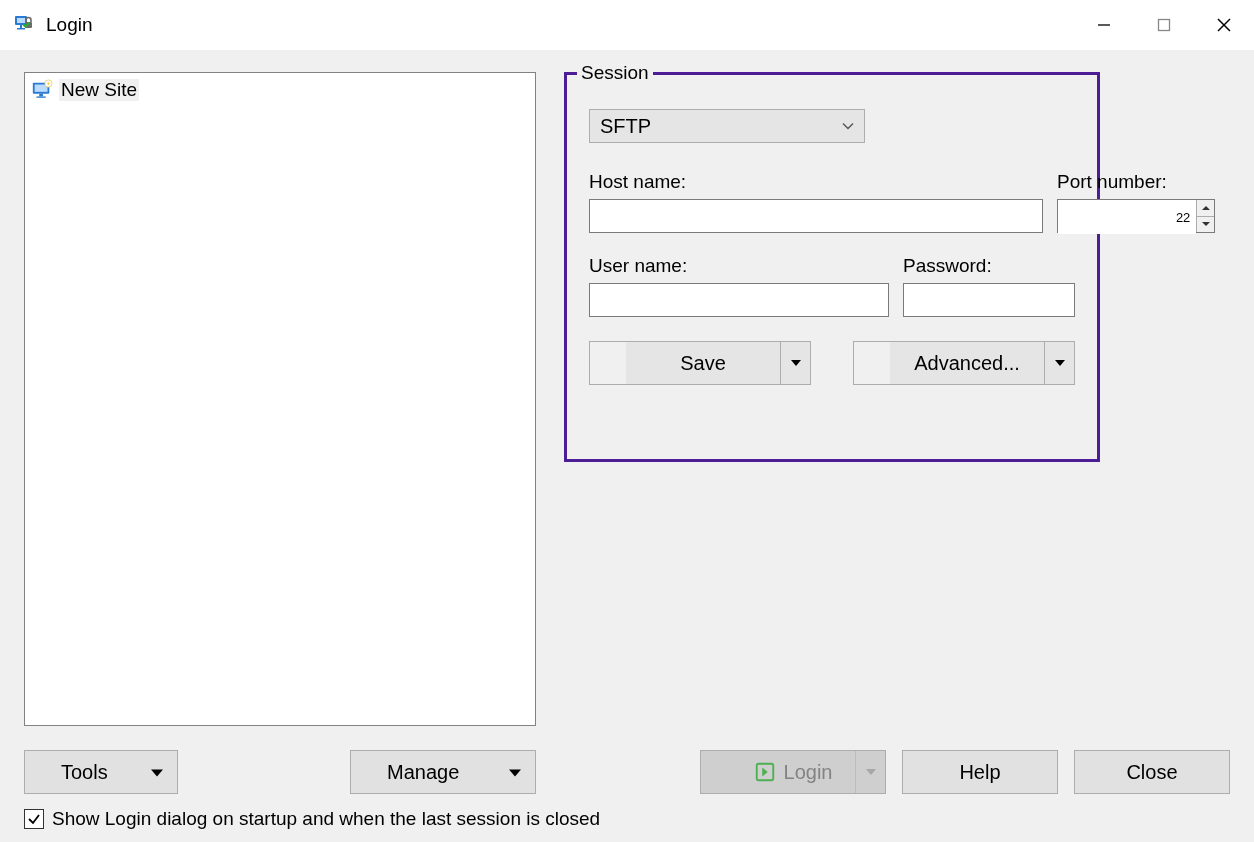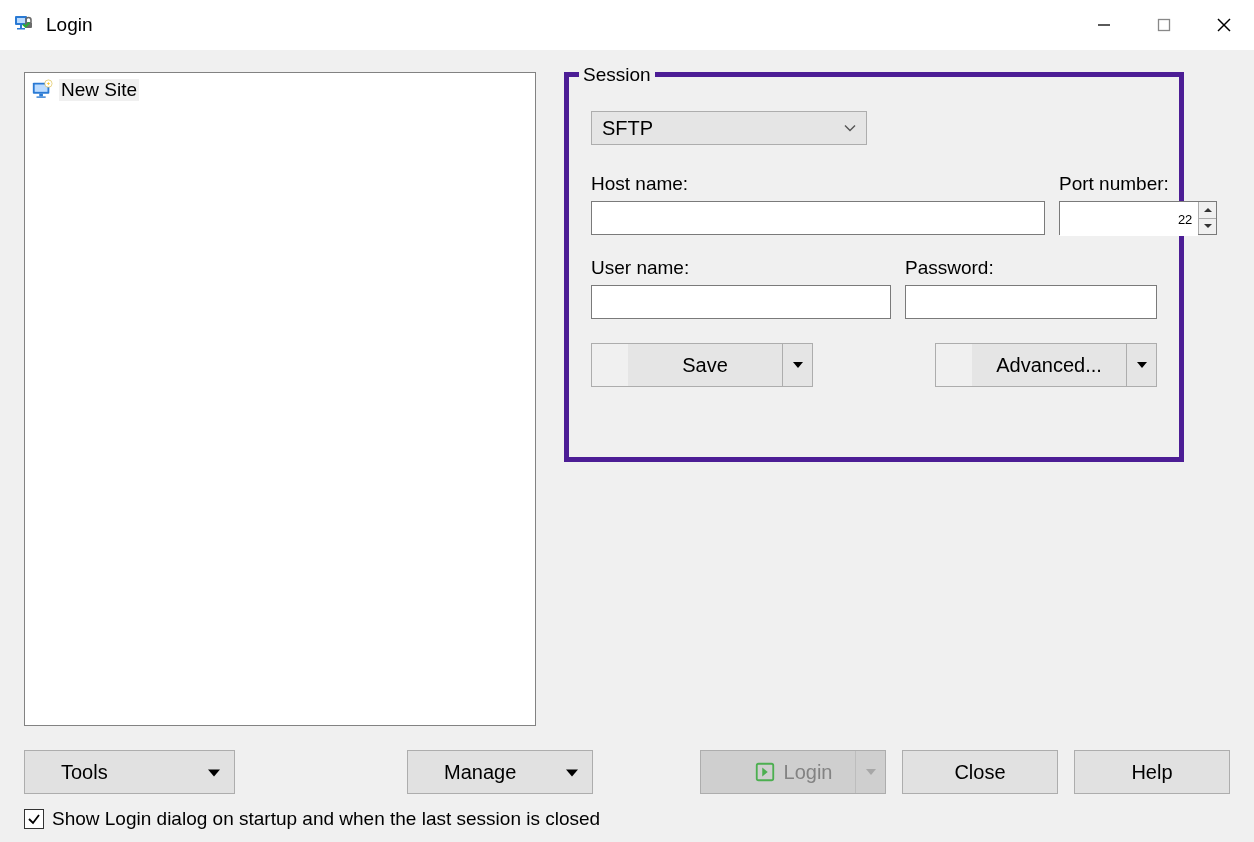--- a/index.html
+++ b/index.html
@@ -67,22 +67,22 @@
     font-size:19px;
     background:#f0f0f0;
     padding: 0 2px;
   }
   .monitor-icon {
     width:22px; height:22px;
     display:block;
   }
 
   .session-box {
-    width: 620px;
-    border:5px solid #4c1d95;
+    width: 536px;
+    border:3px solid #4c1d95;
     position:relative;
     padding: 34px 22px 28px 22px;
     height: 390px;
   }
   .session-box .legend {
     position:absolute;
     top: -13px;
     left: 10px;
     background:#f0f0f0;
     padding: 0 4px;
@@ -176,21 +176,21 @@
   }
   .std-btn {
     height:44px;
     border:1px solid #adadad;
     background:#e1e1e1;
     display:flex; align-items:center; justify-content:center;
     font-size:20px;
     padding: 0 12px;
     position:relative;
   }
-  .tools-btn { width:211px; }
+  .tools-btn { width:154px; }
   .manage-btn { width:186px; }
   .login-btn {
     width:186px;
     background:#cfcfcf;
     color:#838383;
     gap:8px;
   }
   .login-btn .drop-part{
     position:absolute; right:0; top:0; bottom:0; width:30px;
     border-left:1px solid #bdbdbd;
@@ -371,25 +371,25 @@
           <path d="M9 7 L15 12 L9 17 Z" fill="#4caf50"></path>
         </svg>
       </span>
       <span>Login</span>
       <div class="drop-part">
         <svg width="10" height="8">
             <path d="M0 1 L5 7 L10 1 Z" fill="#a7a7a7"></path>
           </svg>
       </div>
     </div>
+    <div class="std-btn help-btn">
+      <span>Help</span>
+    </div>
     <div class="std-btn close-btn">
       <span>Close</span>
-    </div>
-    <div class="std-btn help-btn">
-      <span>Help</span>
     </div>
   </div>
 
   <div class="checkbox-row">
     <span class="chk">
       <svg width="14" height="14">
           <path d="M2 7 L6 11 L12 3" fill="none" stroke="#000" stroke-width="1.8"></path>
         </svg>
     </span>
     <span>Show Login dialog on startup and when the last session is closed</span>

